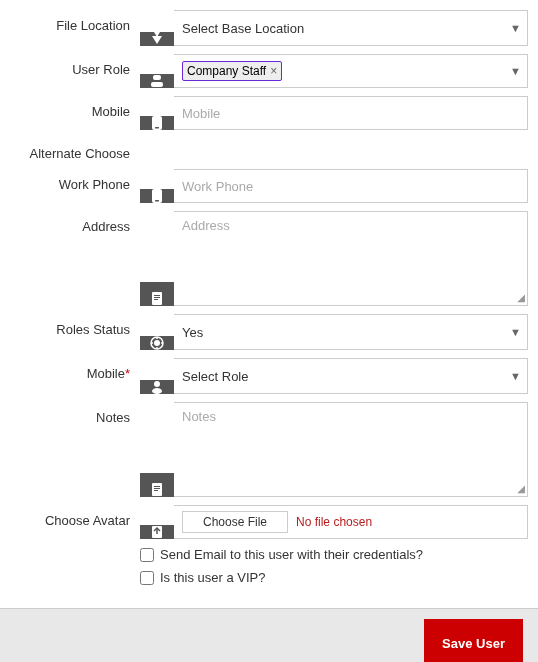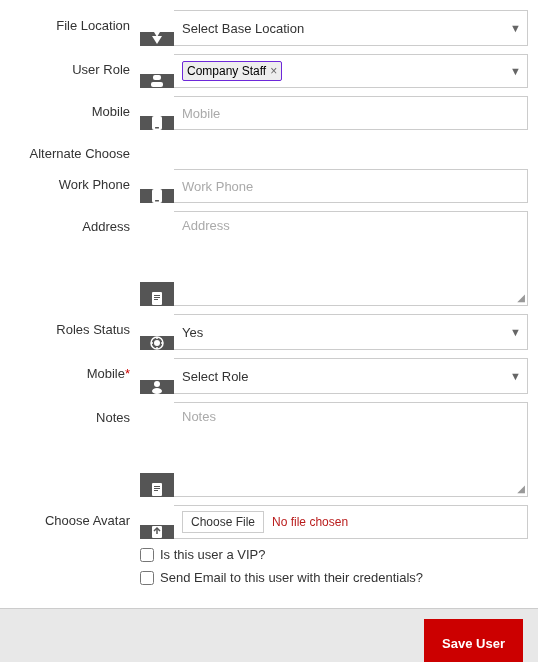--- a/index.html
+++ b/index.html
@@ -151,21 +151,21 @@
       border-left: none;
       display: flex;
       align-items: center;
       padding: 4px 8px;
       gap: 8px;
       min-height: 34px;
     }
     .choose-file-btn {
       background: #fff;
       border: 1px solid #ccc;
-      padding: 3px 8px;
+      padding: 3px 20px;
       font-size: 12px;
       cursor: pointer;
       color: #333;
       white-space: nowrap;
     }
     .no-file-text {
       color: #b91c1c;
       font-size: 12px;
     }
     .checkbox-row {
@@ -392,26 +392,26 @@
         </svg>
       </div>
       <div class="file-upload-wrapper">
         <button class="choose-file-btn">Choose File</button>
         <span class="no-file-text">No file chosen</span>
       </div>
     </div>
   </div>
 
   <div class="checkbox-row">
+    <input type="checkbox" id="send-email" style="">
+    <label for="send-email">Send Email to this user with their credentials?</label>
+  </div>
+
+  <div class="checkbox-row">
     <input type="checkbox" id="is-vip" style="">
     <label for="is-vip">Is this user a VIP?</label>
-  </div>
-
-  <div class="checkbox-row">
-    <input type="checkbox" id="send-email" style="">
-    <label for="send-email">Send Email to this user with their credentials?</label>
   </div>
 
 </div>
 
 <div class="footer">
   <button class="btn-save">Save User</button>
 </div>
 
 </body></html>

